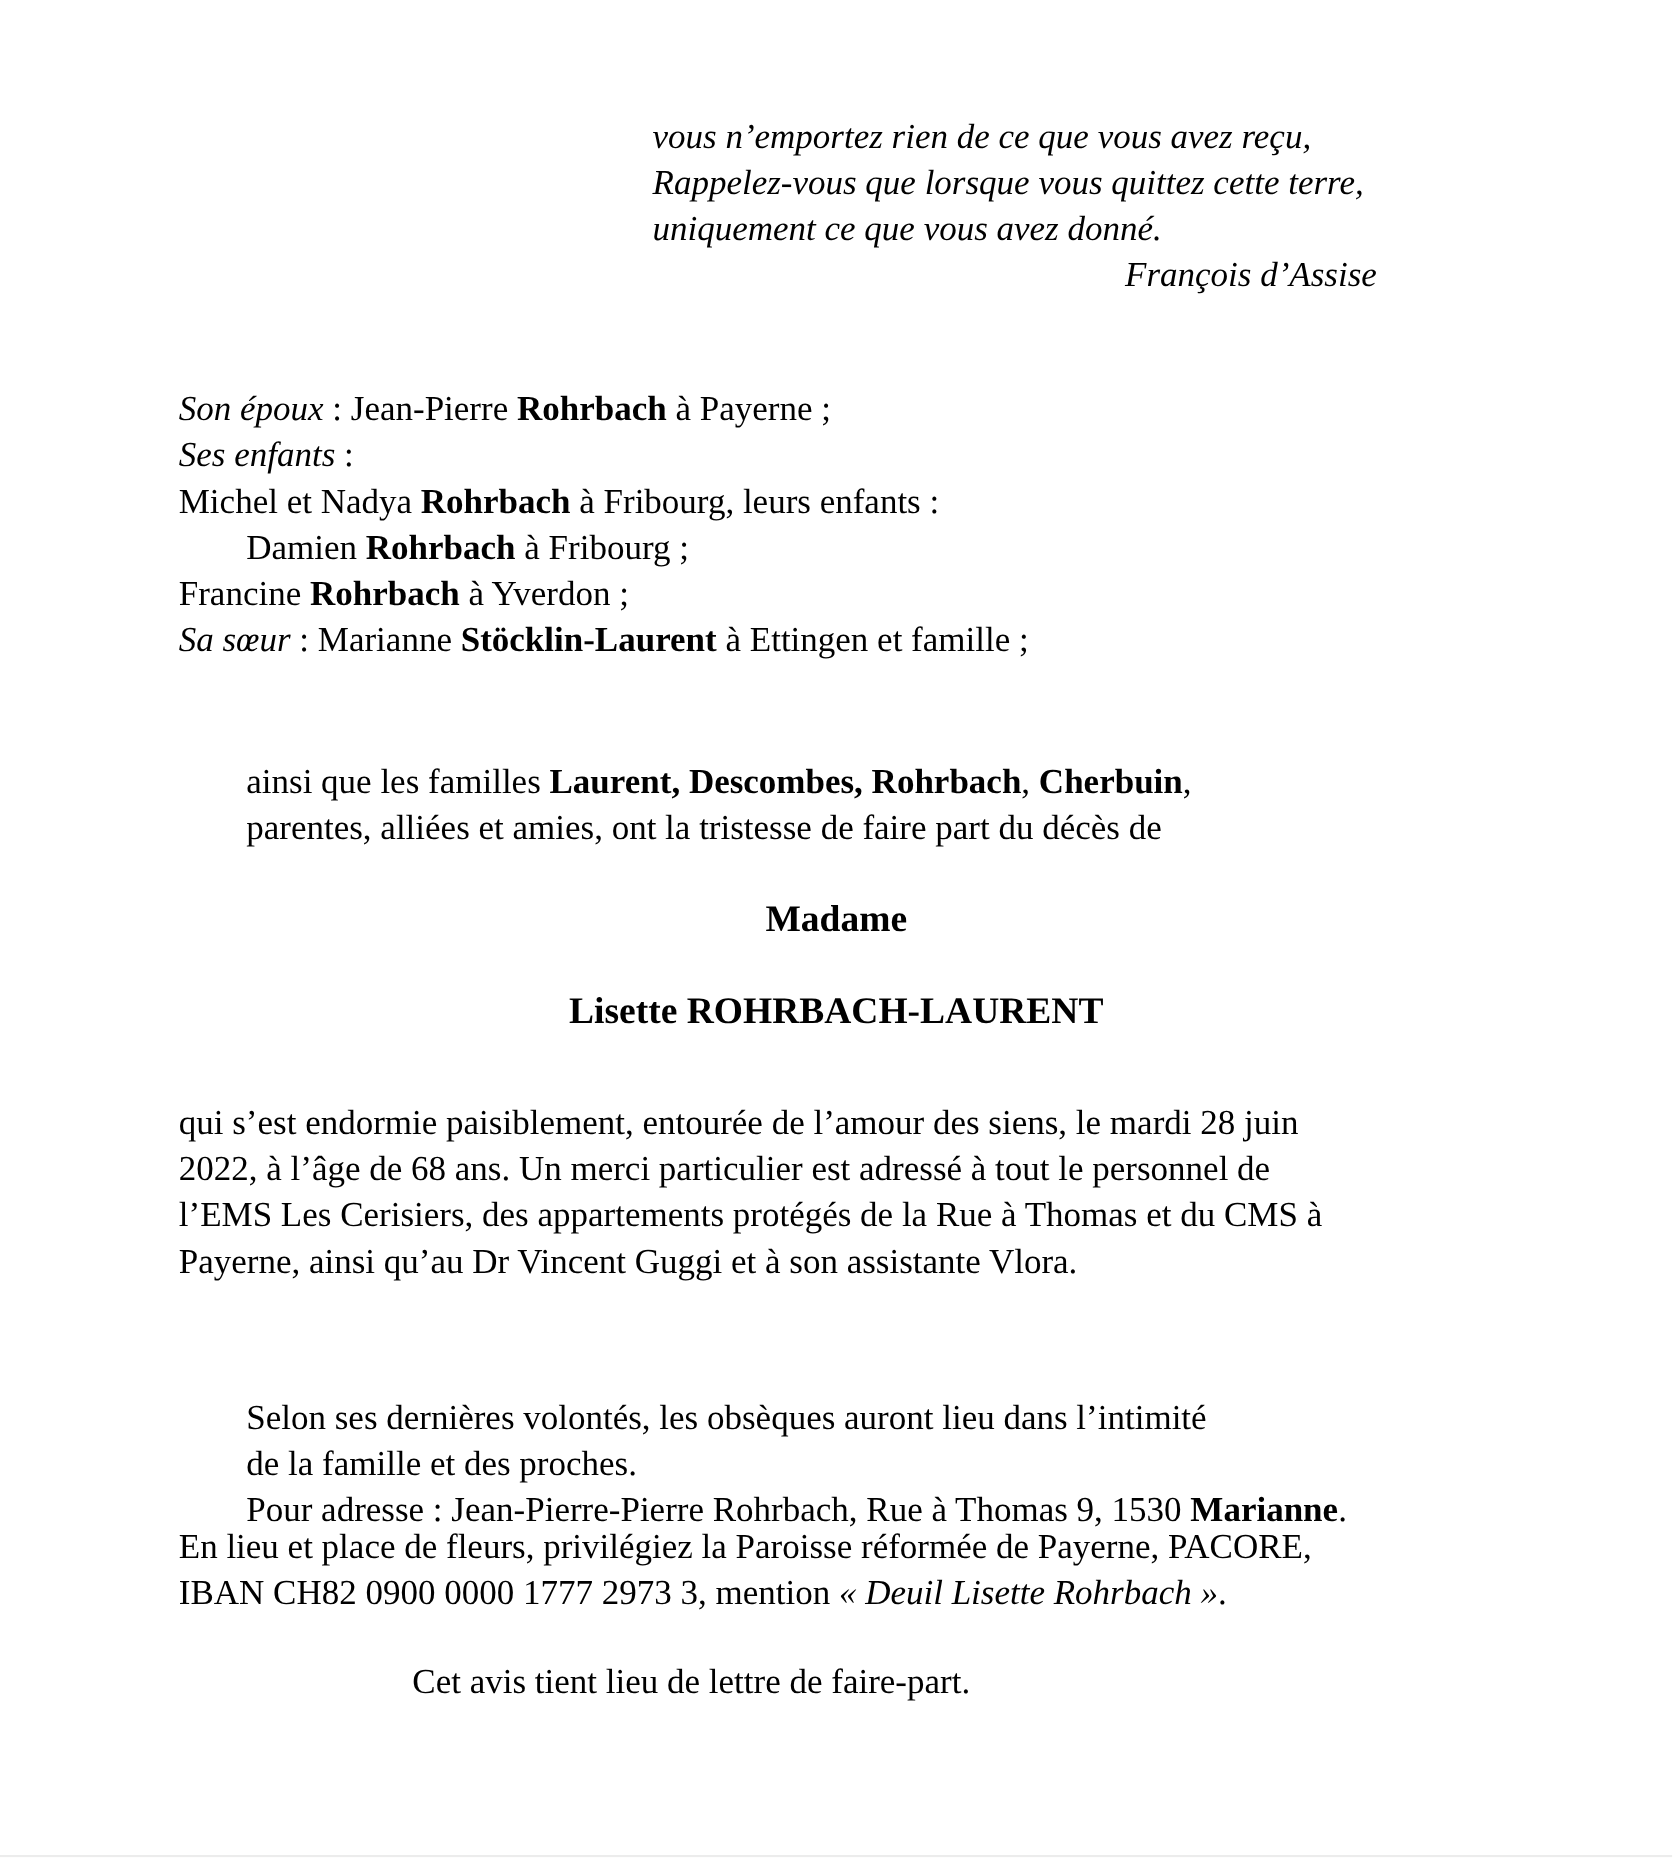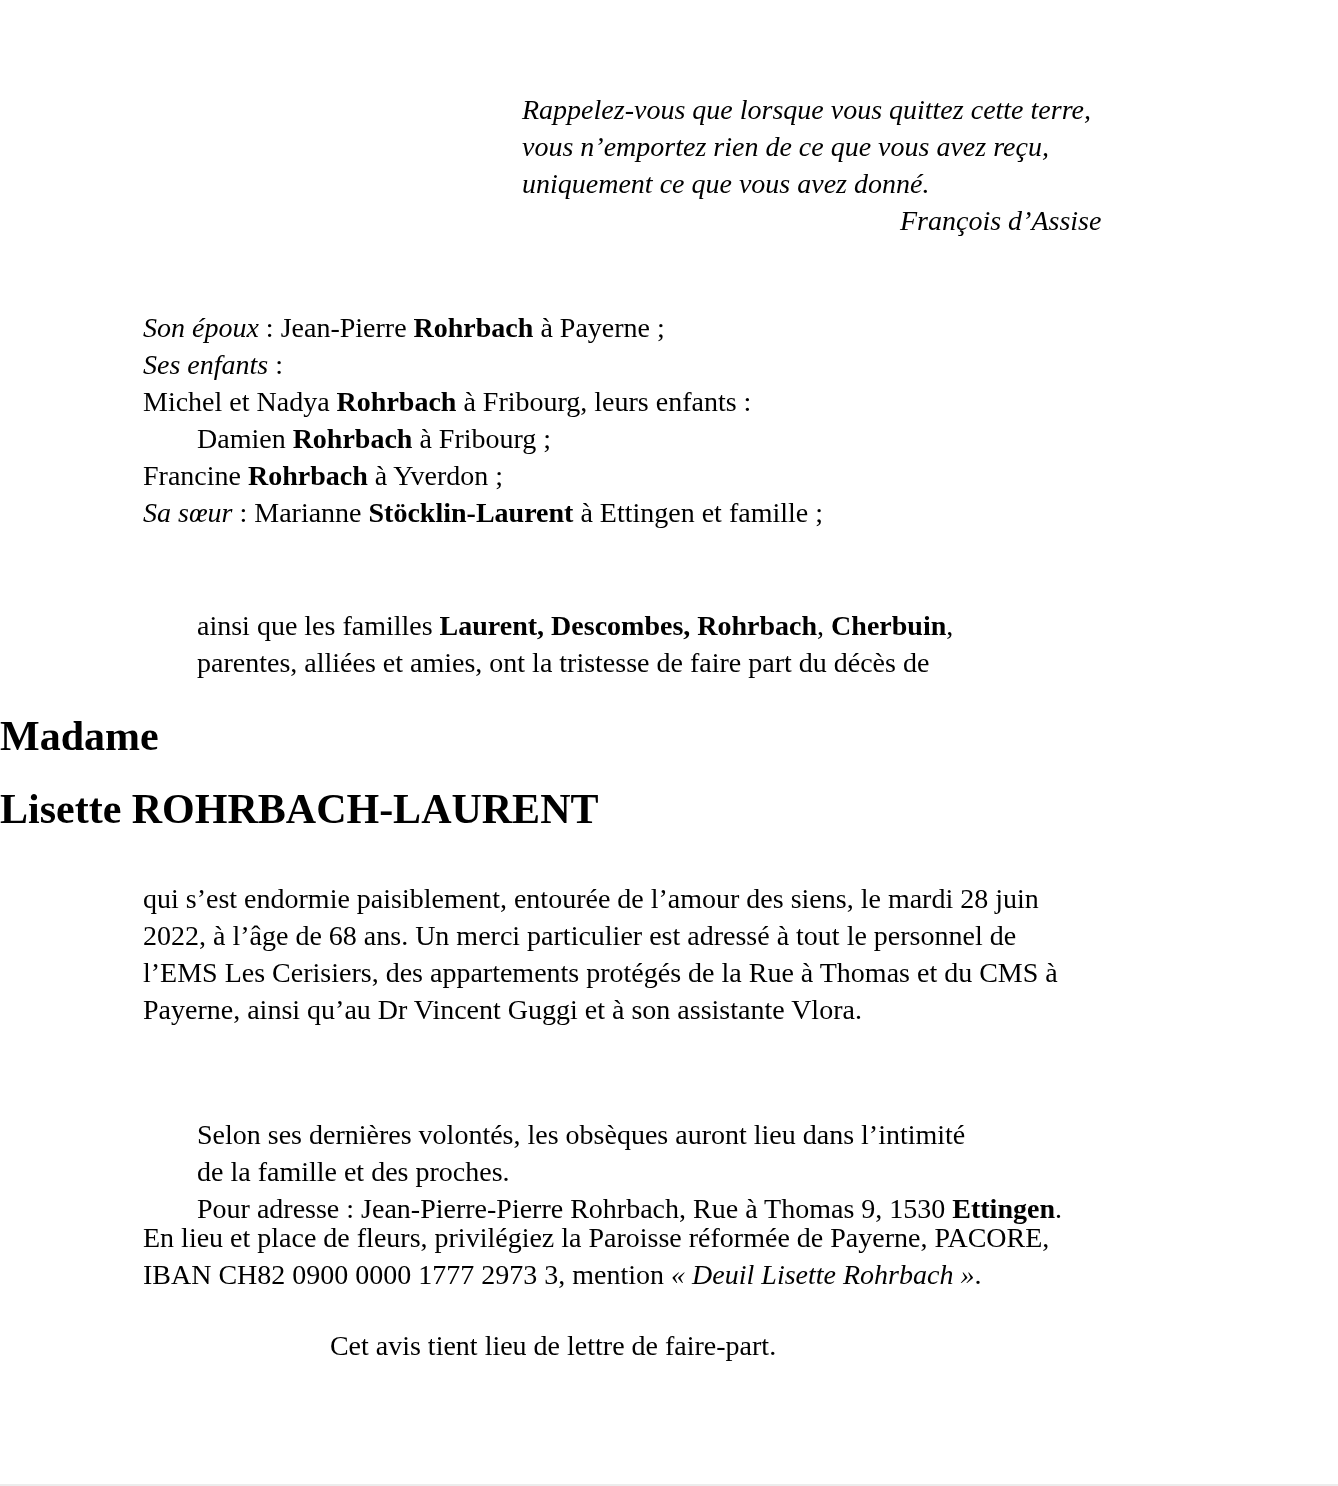--- a/index.html
+++ b/index.html
@@ -31,22 +31,23 @@
   }
   .quote-attr { padding-left: 378px; }
 
   .family { left: 143px; top: 309px; }
 
   .families-notice { left: 197px; top: 607px; }
 
   .heading {
     left: 0;
     width: 1338px;
+    text-align: center;
     font-weight: bold;
-    font-size: 42px;
+    font-size: 30px;
     line-height: 40px;
   }
   .heading-madame { top: 716px; }
   .heading-name   { top: 789px; }
 
   .announcement { left: 143px; top: 880px; }
 
   .funeral { left: 197px; top: 1072px; margin-top: 44px; }
 
   .donation { left: 143px; top: 1219px; }
@@ -66,22 +67,22 @@
     height: 2px;
     background: #ececec;
   }
 </style>
 </head>
 <body>
 
 <div class="page">
 
   <div class="block quote">
+    <div class="line">vous n’emportez rien de ce que vous avez reçu,</div>
     <div class="line">Rappelez-vous que lorsque vous quittez cette terre,</div>
-    <div class="line">vous n’emportez rien de ce que vous avez reçu,</div>
     <div class="line">uniquement ce que vous avez donné.</div>
     <div class="line quote-attr">François d’Assise</div>
   </div>
 
   <div class="block family">
     <div class="line"><span class="it">Son époux</span><span> : Jean-Pierre </span><span class="b">Rohrbach</span><span> à Payerne ;</span></div>
     <div class="line"><span class="it">Ses enfants</span><span> :</span></div>
     <div class="line"><span>Michel et Nadya </span><span class="b">Rohrbach</span><span> à Fribourg, leurs enfants :</span></div>
     <div class="line indent"><span>Damien </span><span class="b">Rohrbach</span><span> à Fribourg ;</span></div>
     <div class="line"><span>Francine </span><span class="b">Rohrbach</span><span> à Yverdon ;</span></div>
@@ -99,21 +100,21 @@
   <div class="block announcement">
     <div class="line">qui s’est endormie paisiblement, entourée de l’amour des siens, le mardi 28 juin</div>
     <div class="line">2022, à l’âge de 68 ans. Un merci particulier est adressé à tout le personnel de</div>
     <div class="line">l’EMS Les Cerisiers, des appartements protégés de la Rue à Thomas et du CMS à</div>
     <div class="line">Payerne, ainsi qu’au Dr Vincent Guggi et à son assistante Vlora.</div>
   </div>
 
   <div class="block funeral">
     <div class="line">Selon ses dernières volontés, les obsèques auront lieu dans l’intimité</div>
     <div class="line">de la famille et des proches.</div>
-    <div class="line"><span>Pour adresse : Jean-Pierre-Pierre Rohrbach, Rue à Thomas 9, 1530 </span><span class="b">Ettingen</span><span>.</span></div>
+    <div class="line"><span>Pour adresse : Jean-Pierre-Pierre Rohrbach, Rue à Thomas 9, 1530 </span><span class="b">Marianne</span><span>.</span></div>
   </div>
 
   <div class="block donation">
     <div class="line">En lieu et place de fleurs, privilégiez la Paroisse réformée de Payerne, PACORE,</div>
     <div class="line"><span>IBAN CH82 0900 0000 1777 2973 3, mention </span><span class="it">« Deuil Lisette Rohrbach »</span><span>.</span></div>
   </div>
 
   <div class="block closing">Cet avis tient lieu de lettre de faire-part.</div>
 
   <div class="page-bottom-edge"></div>

